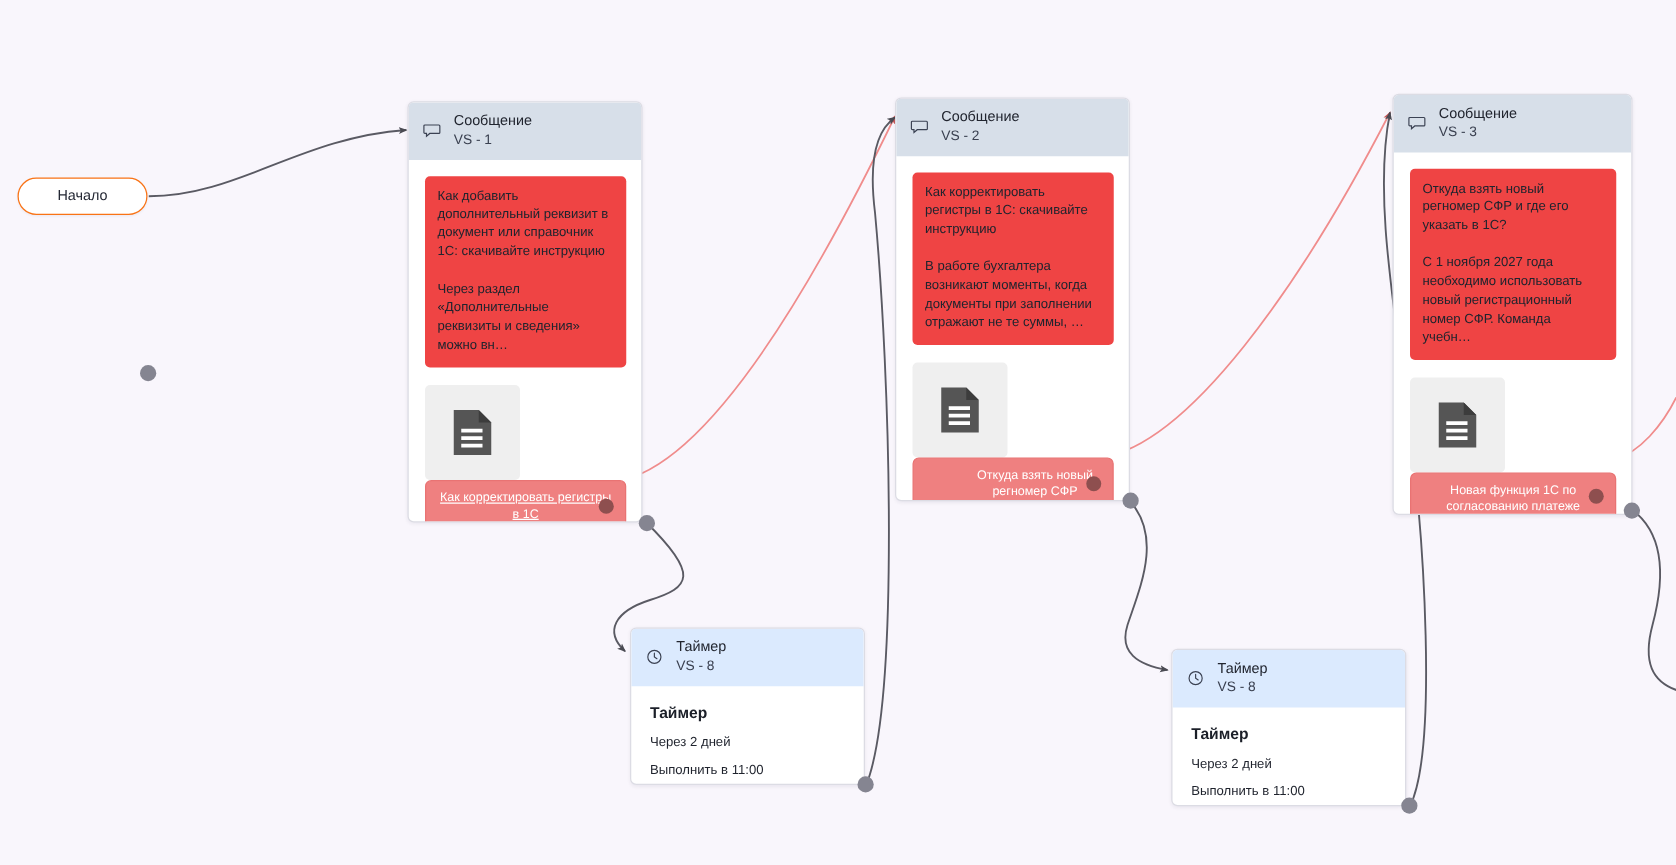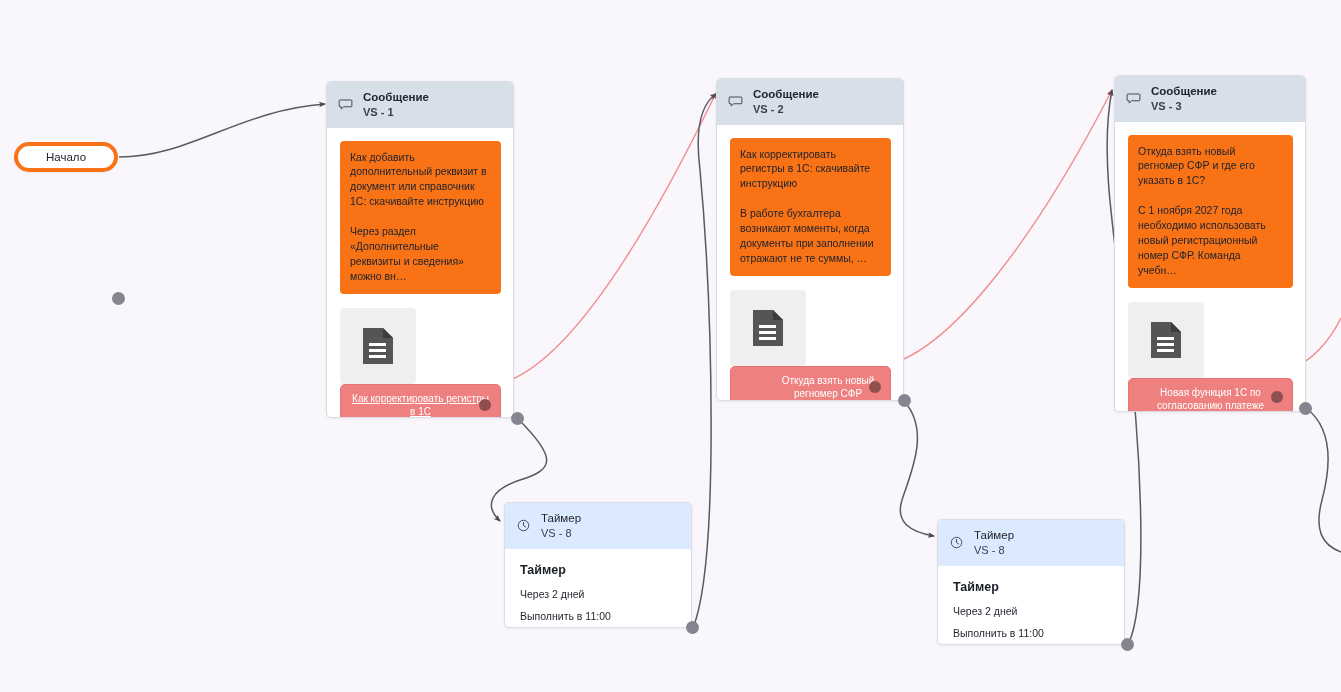--- a/index.html
+++ b/index.html
@@ -34,21 +34,21 @@
   }
   .node {
     position: absolute;
     z-index: 2;
   }
 
   
   .start-node {
     box-sizing: border-box;
     background: #ffffff;
-    border: 4px solid #f97316;
+    border: 1px solid #f97316;
     border-radius: 20px;
     height: 30px;
     width: 104px;
     display: flex;
     align-items: center;
     justify-content: center;
     font-size: 11.5px;
     color: #232733;
     box-shadow: 0 1px 2px rgba(30,30,60,0.06);
   }
@@ -64,21 +64,21 @@
     display: flex;
     flex-direction: column;
   }
   .card-header {
     display: flex;
     align-items: center;
     gap: 10px;
     padding: 9px 12px 9px 11px;
     box-sizing: border-box;
   }
-  .card-header.msg { background: #d7dfe9; font-weight: bold; }
+  .card-header.msg { background: #d7dfe9; }
   .card-header.timer { background: #dbeafe; }
   .hdr-icon {
     width: 15px; height: 15px;
     flex: 0 0 15px;
     display: block;
     color: #3b4253;
   }
   .hdr-text { line-height: 1.18; }
   .hdr-title {
     font-size: 11.5px;
@@ -93,21 +93,21 @@
   .card-body {
     padding: 13px 12px 14px 13px;
     box-sizing: border-box;
     flex: 1 1 auto;
     display: flex;
     flex-direction: column;
   }
 
   
   .text-bubble {
-    background: #f97316;
+    background: #ef4444;
     border-radius: 4px;
     padding: 9px 11px 10px 10px;
     font-size: 10.5px;
     line-height: 1.42;
     color: #20242e;
     white-space: pre-wrap;
   }
 
   
   .attach {

